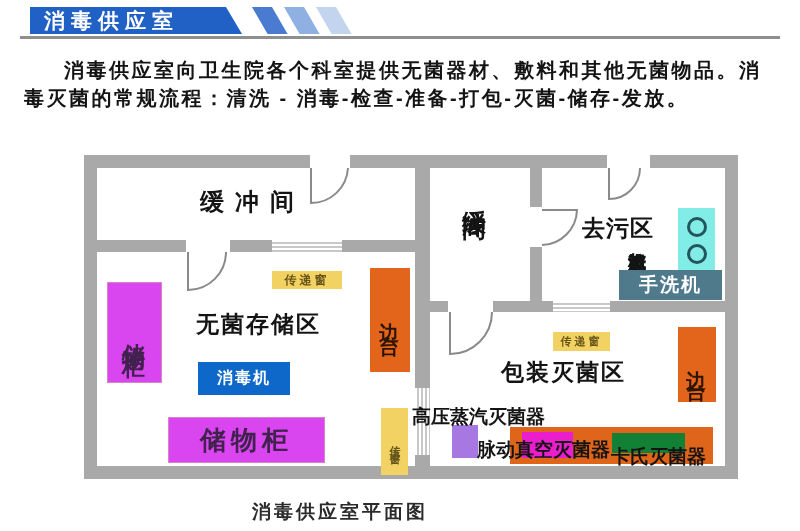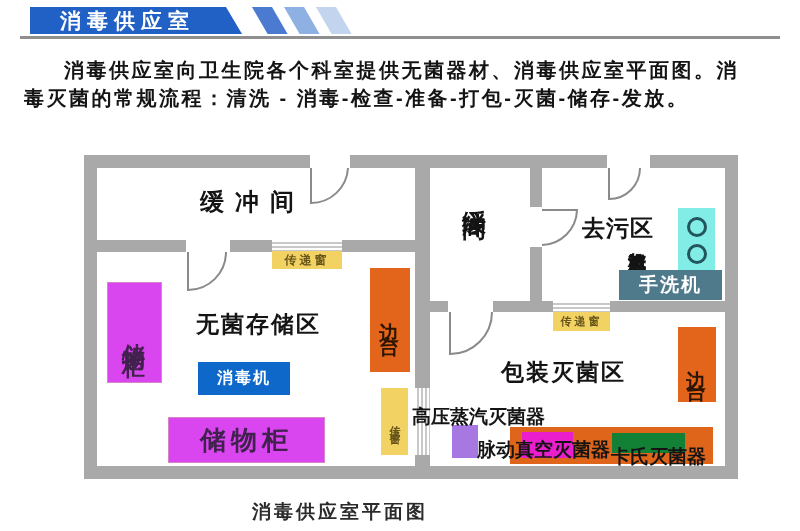--- a/index.html
+++ b/index.html
@@ -1,40 +1,40 @@
 <!DOCTYPE html>
 <html><head>
 <meta charset="utf-8">
 <style>
   html,body{margin:0;padding:0;background:#fff;}
   .page{position:relative;width:800px;height:531px;background:#ffffff;overflow:hidden;
         font-family:"Liberation Sans","DejaVu Sans",sans-serif;color:#111;}
   
   .banner{position:absolute;left:30px;top:7px;width:212px;height:27px;background:#2160c4;
-          display:flex;align-items:center;padding-left:30px;box-sizing:border-box;
+          display:flex;align-items:center;padding-left:14px;box-sizing:border-box;
           clip-path:polygon(0 0,calc(100% - 16px) 0,100% 100%,0 100%);}
   .banner-title{color:#fff;font-size:21px;font-weight:700;letter-spacing:6px;white-space:nowrap;}
   .stripe{position:absolute;top:7px;height:27px;transform:skewX(30deg);transform-origin:top left;}
   .s1{left:252px;width:20px;background:#4a7bd0;}
   .s2{left:284px;width:20px;background:#8fb0e2;}
   .s3{left:316px;width:20px;background:#c3d4ef;}
   .rule{position:absolute;left:20px;top:36px;width:760px;height:3px;background:#8f8f8f;}
   
   .intro{position:absolute;left:24px;top:57px;width:758px;font-size:20px;font-weight:700;
          line-height:27.5px;letter-spacing:2.5px;color:#141414;}
   .intro .l1{text-indent:2em;}
   
   .wall{position:absolute;background:#a9a9a9;}
   .winh{position:absolute;background:repeating-linear-gradient(180deg,#ffffff 0 2.5px,#c8c8c8 2.5px 4px);}
   .winv{position:absolute;background:repeating-linear-gradient(90deg,#ffffff 0 2.5px,#c8c8c8 2.5px 4px);}
   
   .box{position:absolute;display:flex;align-items:center;justify-content:center;box-sizing:border-box;}
   .lbl{position:absolute;font-weight:700;color:#141414;white-space:nowrap;}
   .v{writing-mode:vertical-rl;text-orientation:upright;}
-  .tw{background:#f1d263;color:#67551a;font-size:12px;font-weight:700;letter-spacing:3px;}
+  .tw{background:#f1d263;color:#67551a;font-size:12px;font-weight:700;letter-spacing:3px;margin-top:20px;}
   .pink{background:#d946ef;border:1px solid #d883c3;color:#41214d;font-weight:700;}
   .orange{background:#e3651b;color:#2b1400;font-weight:700;}
   .doors{position:absolute;left:0;top:0;pointer-events:none;}
   .caption{position:absolute;left:0;top:499px;width:680px;text-align:center;font-size:19px;
            font-weight:700;letter-spacing:3px;color:#2b2b2b;}
   .circle{width:20px;height:20px;border:3px solid #23565c;border-radius:50%;box-sizing:border-box;}
 </style>
 </head>
 <body>
 
@@ -42,21 +42,21 @@
 
   <div class="banner">
     <span class="banner-title">消毒供应室</span>
   </div>
   <div class="stripe s1"></div>
   <div class="stripe s2"></div>
   <div class="stripe s3"></div>
   <div class="rule"></div>
 
   <div class="intro">
-    <div class="l1">消毒供应室向卫生院各个科室提供无菌器材、消毒供应室平面图。消</div>
+    <div class="l1">消毒供应室向卫生院各个科室提供无菌器材、敷料和其他无菌物品。消</div>
     <div>毒灭菌的常规流程：清洗 - 消毒-检查-准备-打包-灭菌-储存-发放。</div>
   </div>
 
   <div class="wall" style="left:84px;top:155px;width:226px;height:13px"></div>
   <div class="wall" style="left:350px;top:155px;width:257px;height:13px"></div>
   <div class="wall" style="left:650px;top:155px;width:88px;height:13px"></div>
   <div class="wall" style="left:84px;top:466px;width:654px;height:13px"></div>
   <div class="wall" style="left:84px;top:155px;width:13px;height:324px"></div>
   <div class="wall" style="left:725px;top:155px;width:13px;height:324px"></div>
 

